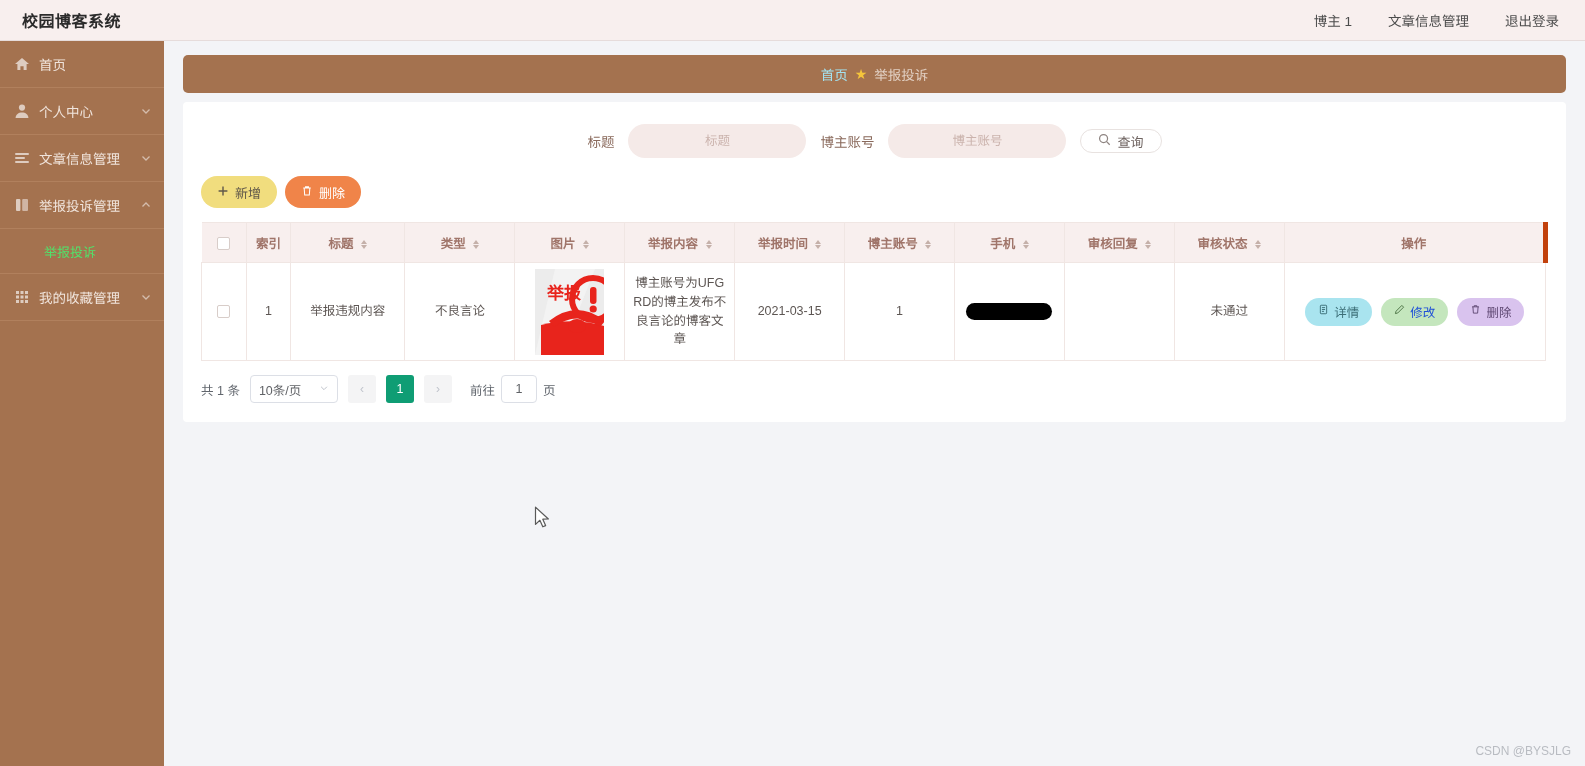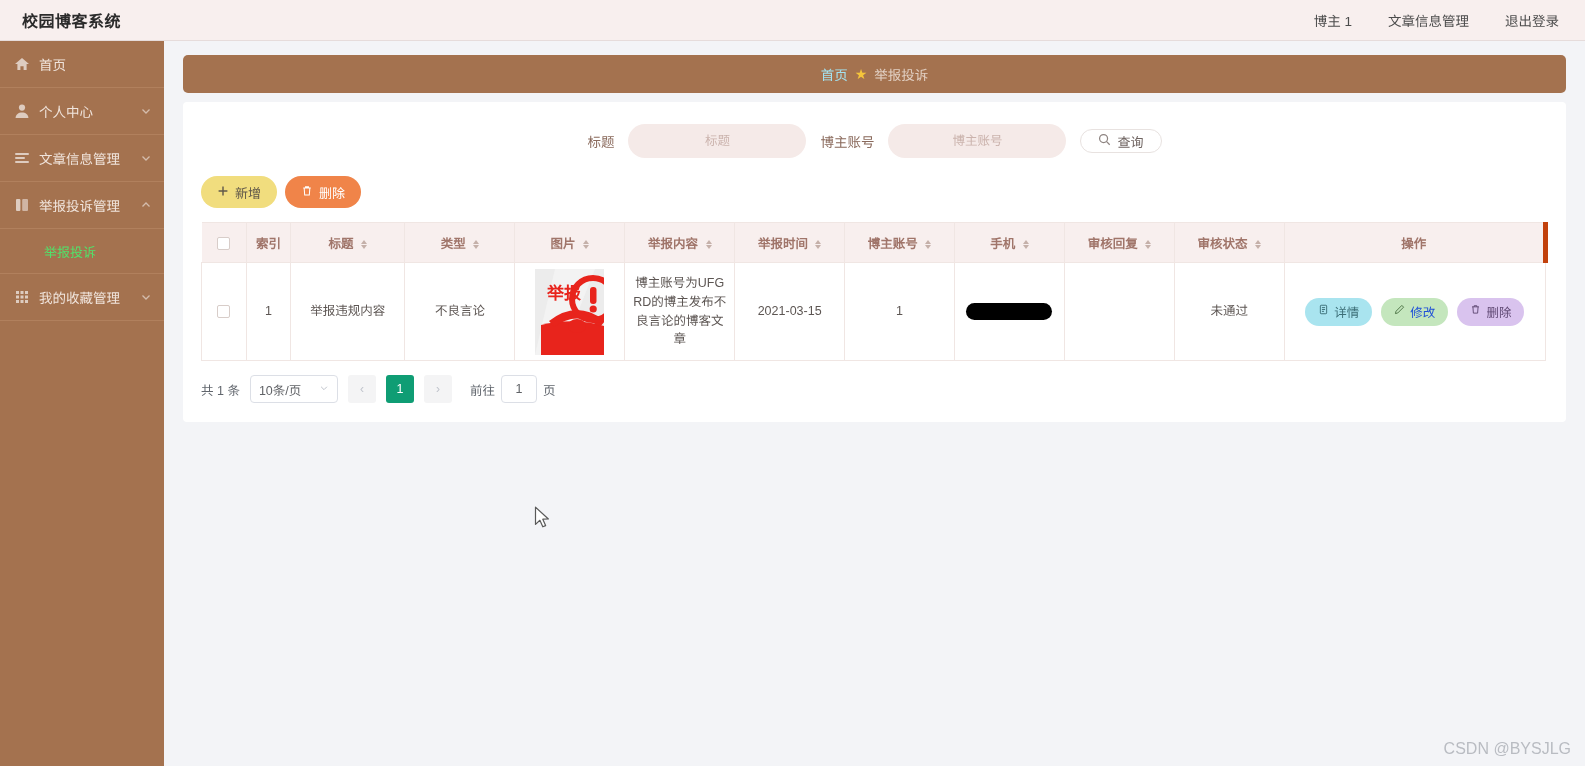--- a/index.html
+++ b/index.html
@@ -265,21 +265,21 @@
   .pg-input {
     width: 36px; height: 28px;
     border: 1px solid #dcdfe6; border-radius: 4px;
     text-align: center; font-size: 12.5px; color: #606266;
     font-family: inherit; outline: none;
   }
 
   
   .watermark {
     position: absolute; right: 14px; bottom: 8px;
-    font-size: 16px; color: #b9bcc2;
+    font-size: 12px; color: #b9bcc2;
     font-family: "Liberation Sans", sans-serif;
     z-index: 30;
   }
   .cursor { position: absolute; z-index: 40; pointer-events: none; }
 </style>
 </head>
 <body>
 
 <div class="topbar">
   <div class="brand">校园博客系统</div>

